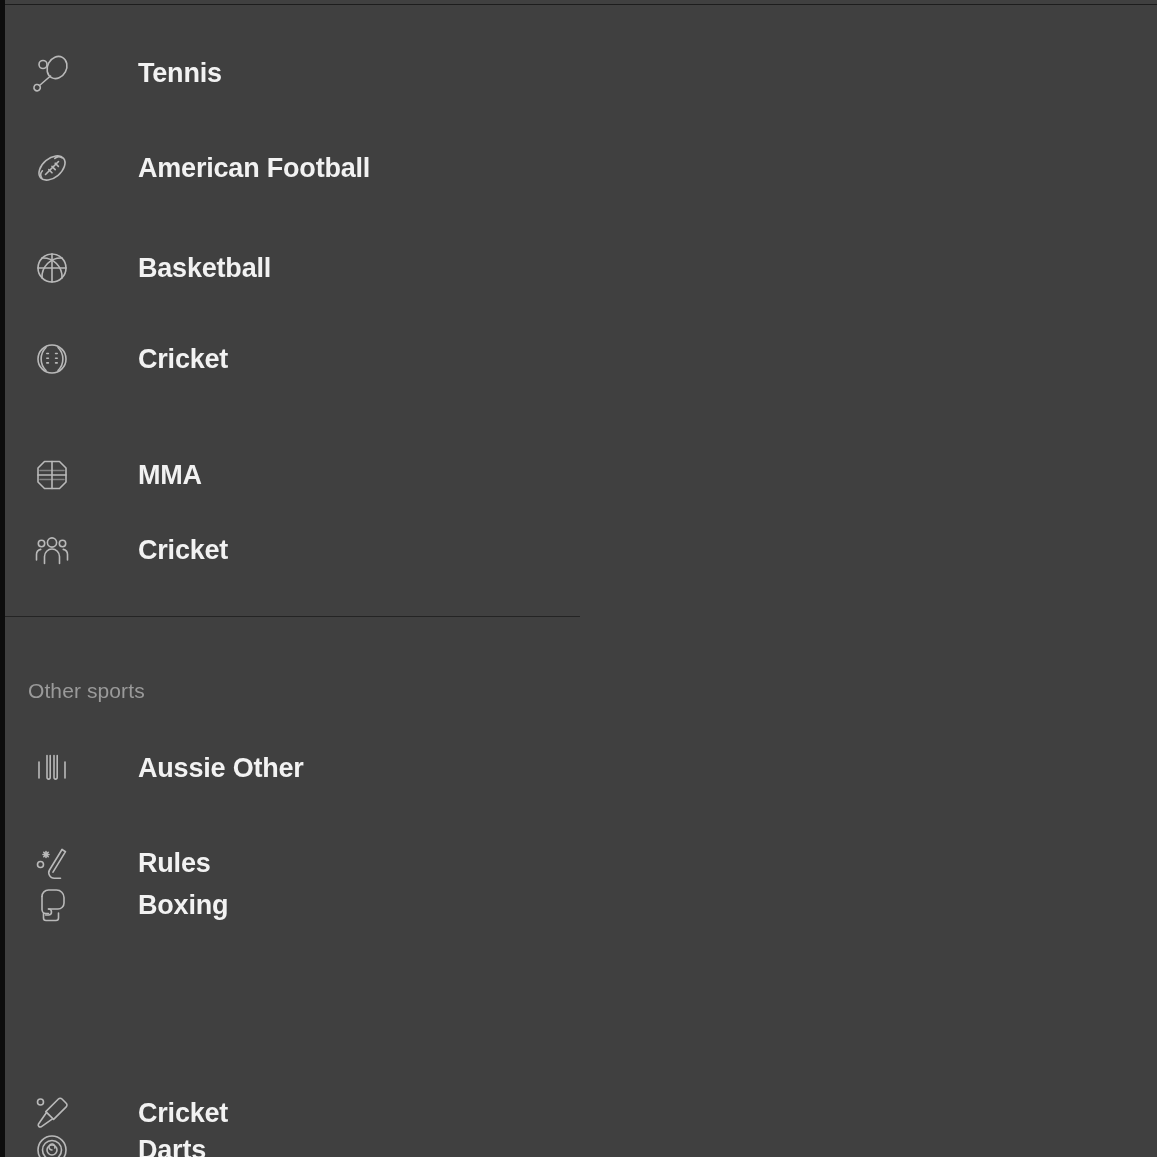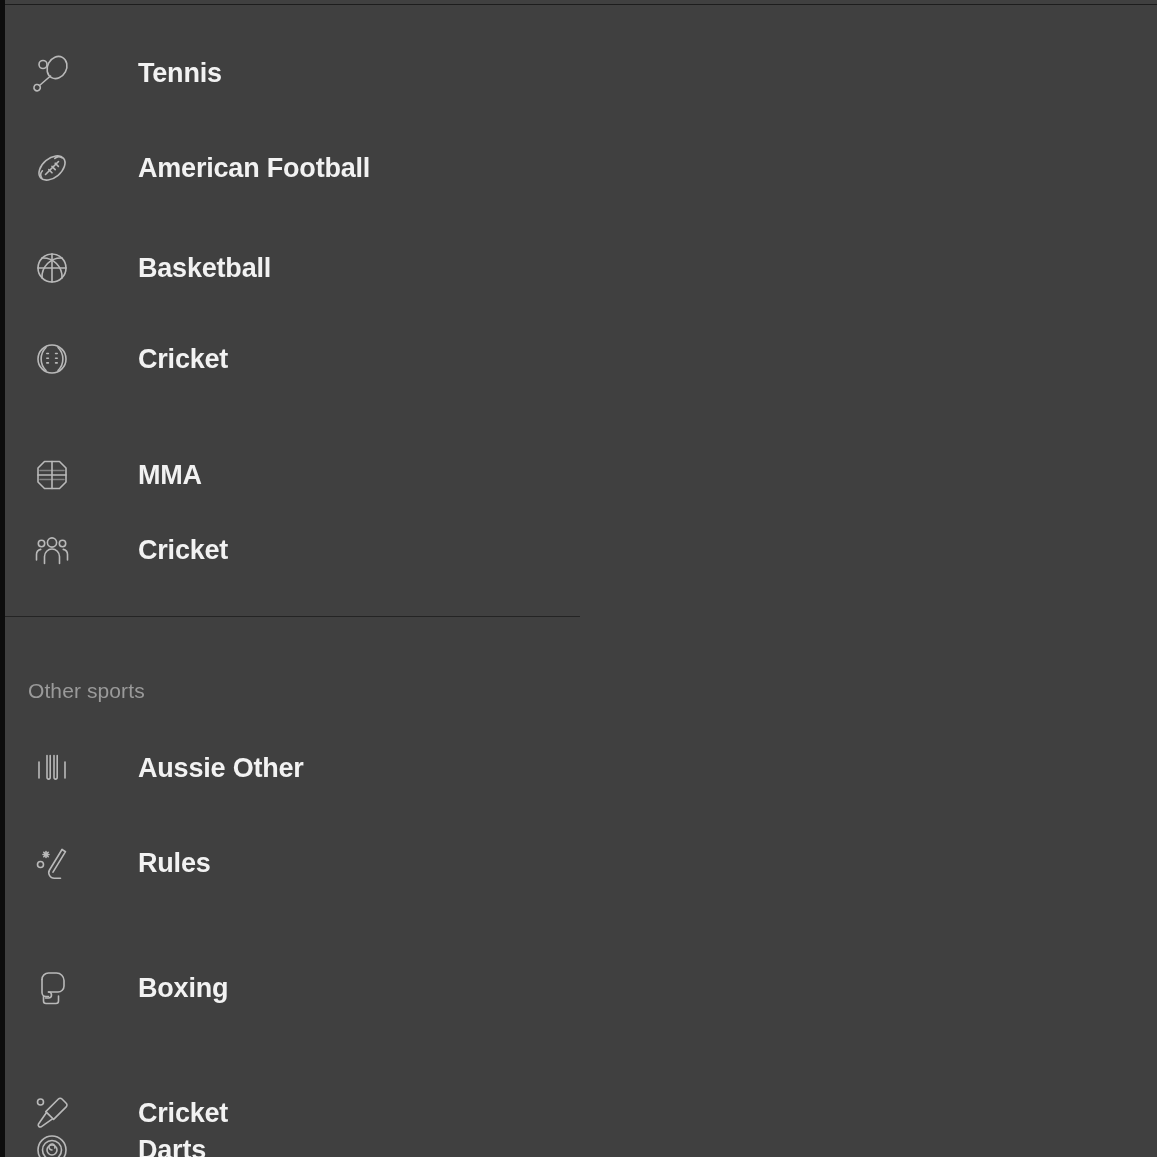--- a/index.html
+++ b/index.html
@@ -230,21 +230,21 @@
             <svg viewBox="0 0 46 46">
               <path d="M33 9.5 L20.5 30 a5.5 5.5 0 0 0 5 8.2 h6"></path>
               <path d="M33 9.5 l3.5 2.2 L24 32.2"></path>
               <circle cx="11.5" cy="24.5" r="3"></circle>
               <path d="M17 11.5 v6 M14 14.5 h6 M14.8 12.3 l4.4 4.4 M19.2 12.3 l-4.4 4.4"></path>
             </svg>
           </span>
           <span class="row-label">Rules</span>
         </div>
 
-        <div class="row" style="top:940px">
+        <div class="row" style="top:857px">
           <span class="icon-wrap">
             <svg viewBox="0 0 46 46">
               <path d="M13 14.5 a6.5 6.5 0 0 1 6.5 -6.5 h8 a7.5 7.5 0 0 1 7.5 7.5 v5.5 a6 6 0 0 1 -6 6 h-9.5"></path>
               <path d="M13 14.5 v13 a4 4 0 0 0 4 4 h2.5"></path>
               <path d="M19.5 27 a3 3 0 0 1 0 6 h-3"></path>
               <path d="M14.5 31.5 v4.5 a2.5 2.5 0 0 0 2.5 2.5 h10 a2.5 2.5 0 0 0 2.5 -2.5 v-5"></path>
             </svg>
           </span>
           <span class="row-label">Boxing</span>
         </div>

